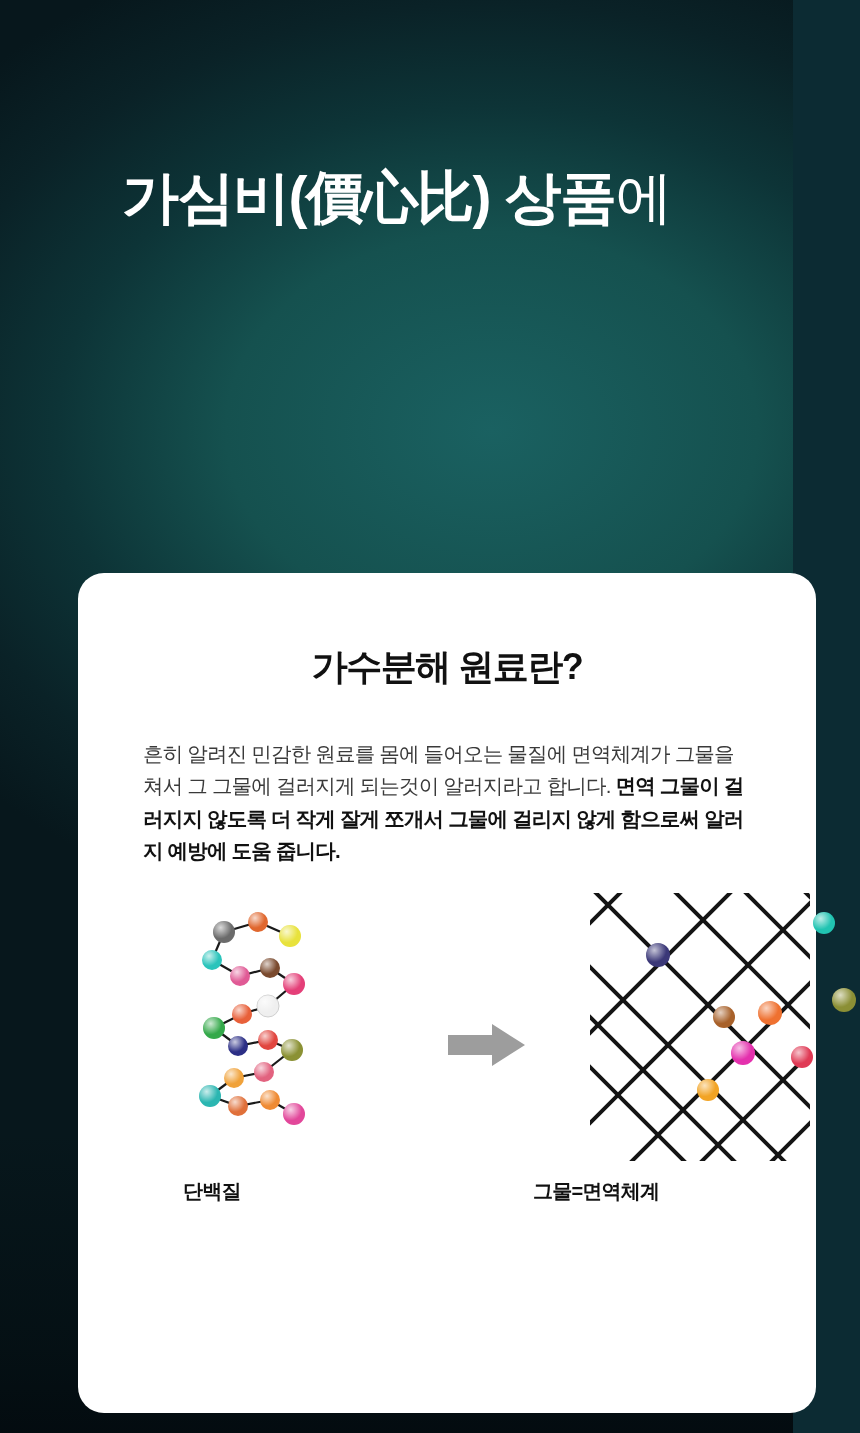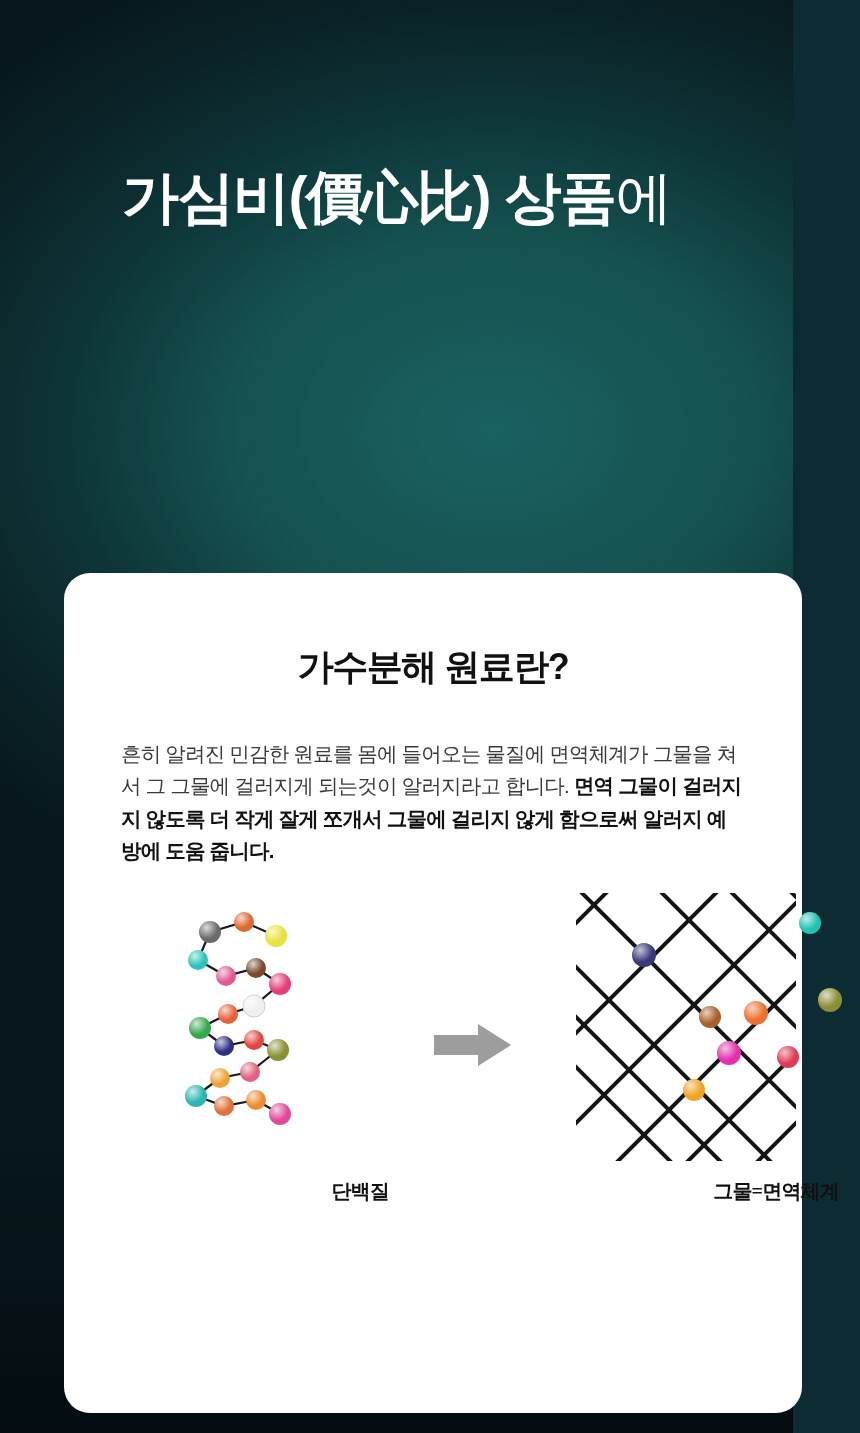--- a/index.html
+++ b/index.html
@@ -43,21 +43,21 @@
     line-height: 1.33;
     font-weight: 400;
     white-space: nowrap;
   }
   .headline .line b {
     font-weight: 700;
   }
   .card {
     position: absolute;
     z-index: 4;
-    left: 64px;
+    left: 78px;
     top: 573px;
     width: 738px;
     height: 840px;
     background: #ffffff;
     border-radius: 26px;
     box-sizing: border-box;
     padding: 70px 50px 0 50px;
   }
   .card-title {
     text-align: center;
@@ -65,21 +65,21 @@
     font-weight: 700;
     color: #111111;
     letter-spacing: -1.5px;
     margin: 0 0 46px 0;
   }
   .card-body {
     font-size: 20.5px;
     line-height: 1.58;
     color: #3a3a3a;
     letter-spacing: -0.8px;
-    margin: 0;
+    margin: 8px;
     padding: 0 7px;
   }
   .card-body b {
     color: #111111;
     font-weight: 700;
   }
   .figure-row {
     position: relative;
     margin-top: 42px;
     height: 300px;
@@ -104,32 +104,31 @@
     top: -25px;
     width: 330px;
     height: 300px;
   }
   .caption {
     position: absolute;
     font-size: 20px;
     font-weight: 700;
     color: #111111;
     letter-spacing: -0.8px;
-    text-align: right;
+    text-align: left;
   }
   .caption-left {
     left: 55px;
     top: 268px;
     width: 220px;
   }
   .caption-right {
     left: 405px;
     top: 268px;
     width: 320px;
-    font-family: Liberation Serif, serif;
   }
 </style>
 </head>
 <body>
 
 <div class="page">
 
   <div class="headline">
     <div class="line">
       <b>가심비(價心比) 상품</b><span>에</span>

